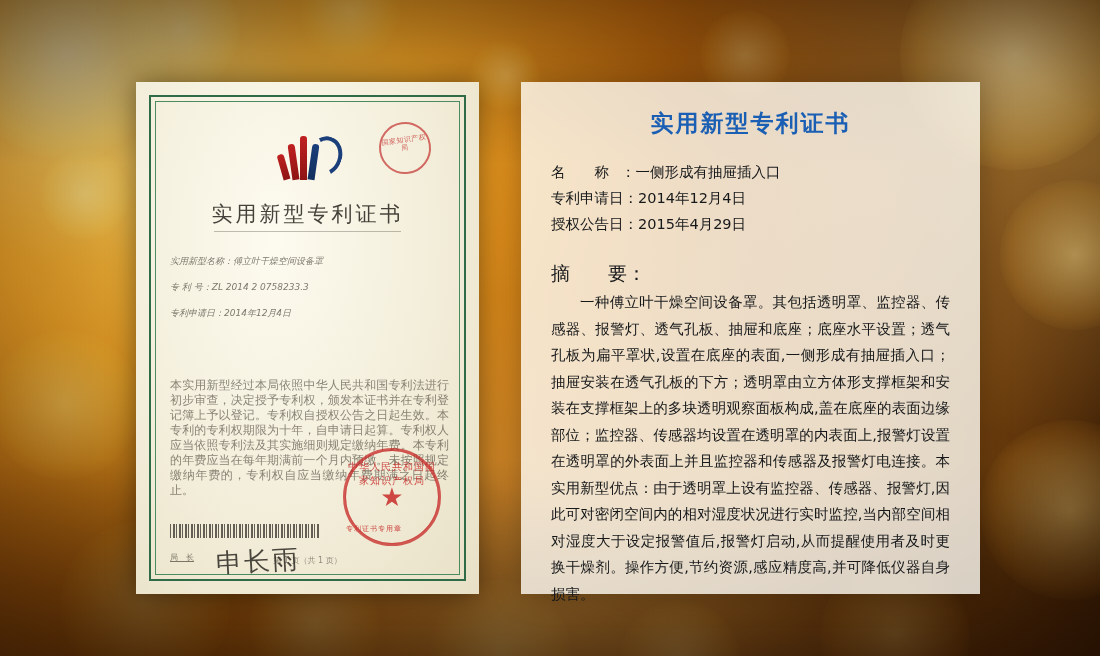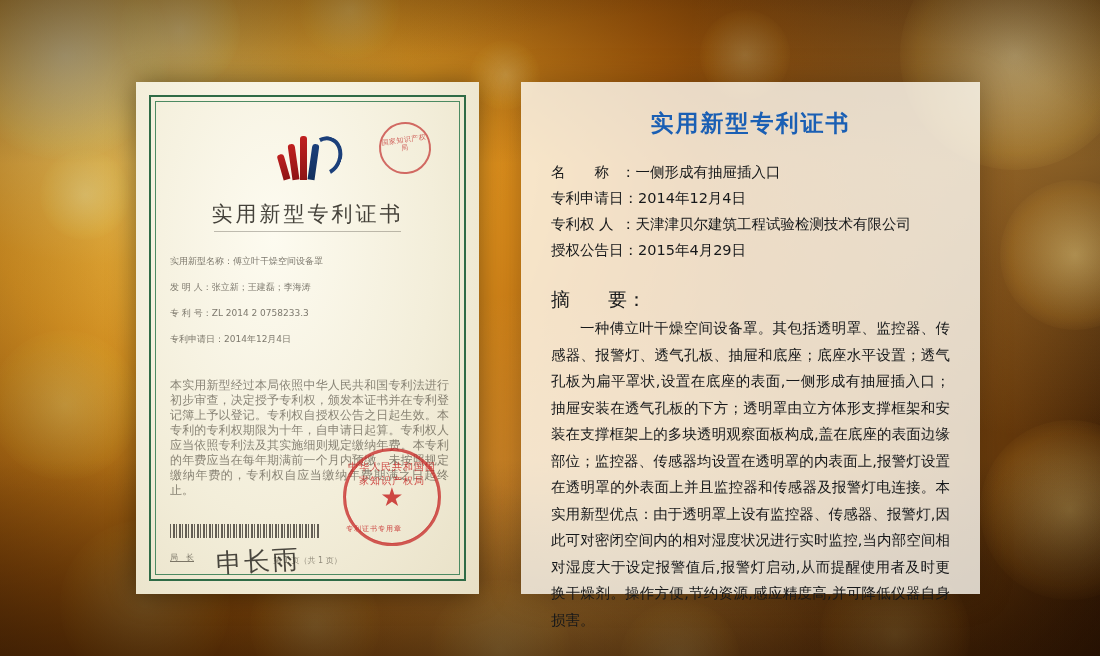--- a/index.html
+++ b/index.html
@@ -166,20 +166,21 @@
 
   .cert-fields {
     position: absolute;
     left: 34px;
     right: 36px;
     top: 166px;
     font-size: 9px;
     line-height: 26px;
     color: rgba(45,40,30,0.62);
     font-family: "DejaVu Sans", "Liberation Sans", sans-serif;
+    font-style: italic;
   }
   .cert-fields .row {
     white-space: nowrap;
     overflow: hidden;
     filter: blur(0.4px);
   }
   .cert-body {
     position: absolute;
     left: 34px;
     right: 30px;
@@ -360,21 +361,20 @@
       <div class="petal p4"></div>
       <div class="ring"></div>
     </div>
 
     <div class="cert-seal-top">国家知识产权局</div>
 
     <div class="cert-title">实用新型专利证书</div>
 
     <div class="cert-fields">
       <div class="row">实用新型名称：傅立叶干燥空间设备罩</div>
-      <div class="row">发 明 人：张立新；王建磊；李海涛</div>
       <div class="row">专 利 号：ZL 2014 2 0758233.3</div>
       <div class="row">专利申请日：2014年12月4日</div>
     </div>
 
     <div class="cert-body">本实用新型经过本局依照中华人民共和国专利法进行初步审查，决定授予专利权，颁发本证书并在专利登记簿上予以登记。专利权自授权公告之日起生效。本专利的专利权期限为十年，自申请日起算。专利权人应当依照专利法及其实施细则规定缴纳年费。本专利的年费应当在每年期满前一个月内预缴。未按照规定缴纳年费的，专利权自应当缴纳年费期满之日起终止。</div>
 
     <div class="cert-barcode"></div>
 
     <div class="cert-sign-label">局　长</div>
     <div class="cert-signature">申长雨</div>
@@ -392,23 +392,20 @@
   <div class="panel">
     <div class="panel-title">实用新型专利证书</div>
 
     <div class="meta-row">
       <span class="meta-label">名　　称</span><span>：一侧形成有抽屉插入口</span>
     </div>
     <div class="meta-row">
       <span class="meta-label">专利申请日</span><span>：2014年12月4日</span>
     </div>
     <div class="meta-row">
-      <span class="meta-label">专利权 人</span><span>：天津津贝尔建筑工程试验检测技术有限公司</span>
-    </div>
-    <div class="meta-row">
       <span class="meta-label">授权公告日</span><span>：2015年4月29日</span>
     </div>
 
     <div class="abstract-head">摘　　要：</div>
     <div class="abstract-body">一种傅立叶干燥空间设备罩。其包括透明罩、监控器、传感器、报警灯、透气孔板、抽屉和底座；底座水平设置；透气孔板为扁平罩状,设置在底座的表面,一侧形成有抽屉插入口；抽屉安装在透气孔板的下方；透明罩由立方体形支撑框架和安装在支撑框架上的多块透明观察面板构成,盖在底座的表面边缘部位；监控器、传感器均设置在透明罩的内表面上,报警灯设置在透明罩的外表面上并且监控器和传感器及报警灯电连接。本实用新型优点：由于透明罩上设有监控器、传感器、报警灯,因此可对密闭空间内的相对湿度状况进行实时监控,当内部空间相对湿度大于设定报警值后,报警灯启动,从而提醒使用者及时更换干燥剂。操作方便,节约资源,感应精度高,并可降低仪器自身损害。</div>
   </div>
 
 </div>
 
 </body></html>

